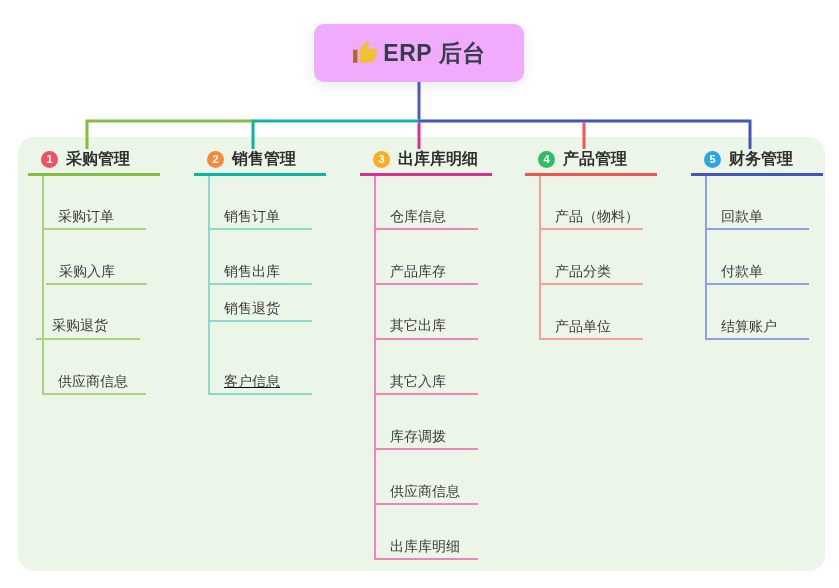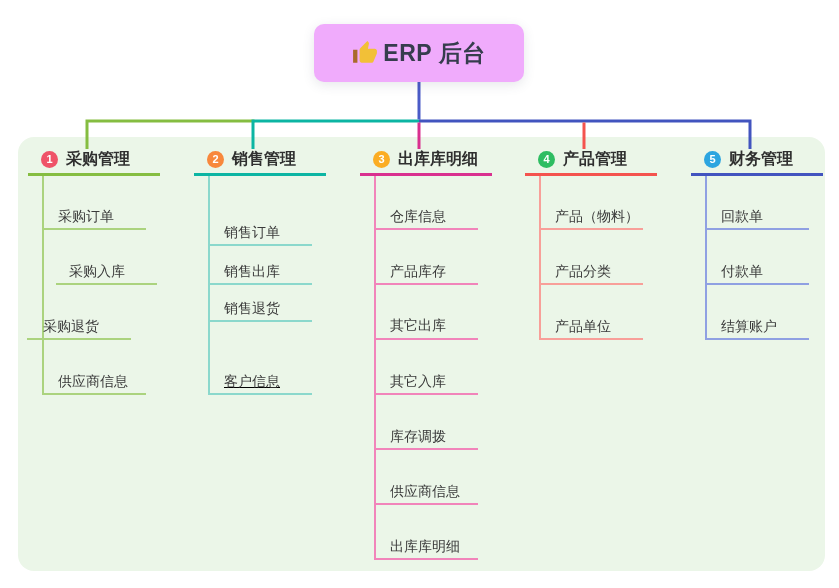--- a/index.html
+++ b/index.html
@@ -73,35 +73,35 @@
 
 <div id="branches">
     <div class="branch-header" style="left: 28px; top: 146px; width: 106px; border-bottom-color: rgb(133, 189, 65);">
       <span class="branch-badge" style="background: rgb(239, 83, 104);">1</span>
       <span class="branch-label">采购管理</span>
     </div>
     <div class="branch-spine" style="left: 42px; top: 176px; height: 219px; background: rgb(171, 211, 126);"></div>
     <div class="leaf-node" style="left: 42px; top: 196px; border-bottom-color: rgb(171, 211, 126);">
       <span class="leaf-label">采购订单</span>
     </div>
-    <div class="leaf-node" style="left: 56px; top: 251px; border-bottom-color: rgb(171, 211, 126); padding-left: 13px;">
+    <div class="leaf-node" style="left: 46px; top: 251px; border-bottom-color: rgb(171, 211, 126); padding-left: 13px;">
       <span class="leaf-label">采购入库</span>
     </div>
-    <div class="leaf-node" style="left: 27px; top: 306px; border-bottom-color: rgb(171, 211, 126);">
+    <div class="leaf-node" style="left: 36px; top: 306px; border-bottom-color: rgb(171, 211, 126); font-family: Liberation Serif, serif;">
       <span class="leaf-label">采购退货</span>
     </div>
     <div class="leaf-node" style="left: 42px; top: 361px; border-bottom-color: rgb(171, 211, 126);">
       <span class="leaf-label">供应商信息</span>
     </div>
     <div class="branch-header" style="left: 194px; top: 146px; width: 106px; border-bottom-color: rgb(12, 181, 163);">
       <span class="branch-badge" style="background: rgb(248, 136, 60);">2</span>
       <span class="branch-label">销售管理</span>
     </div>
     <div class="branch-spine" style="left: 208px; top: 176px; height: 219px; background: rgb(139, 216, 204);"></div>
-    <div class="leaf-node" style="left: 208px; top: 212px; border-bottom-color: rgb(139, 216, 204);">
+    <div class="leaf-node" style="left: 208px; top: 196px; border-bottom-color: rgb(139, 216, 204);">
       <span class="leaf-label">销售订单</span>
     </div>
     <div class="leaf-node" style="left: 208px; top: 251px; border-bottom-color: rgb(139, 216, 204);">
       <span class="leaf-label">销售出库</span>
     </div>
     <div class="leaf-node" style="left: 208px; top: 288px; border-bottom-color: rgb(139, 216, 204);">
       <span class="leaf-label">销售退货</span>
     </div>
     <div class="leaf-node" style="left: 208px; top: 361px; border-bottom-color: rgb(139, 216, 204); text-decoration: underline;">
       <span class="leaf-label">客户信息</span>

